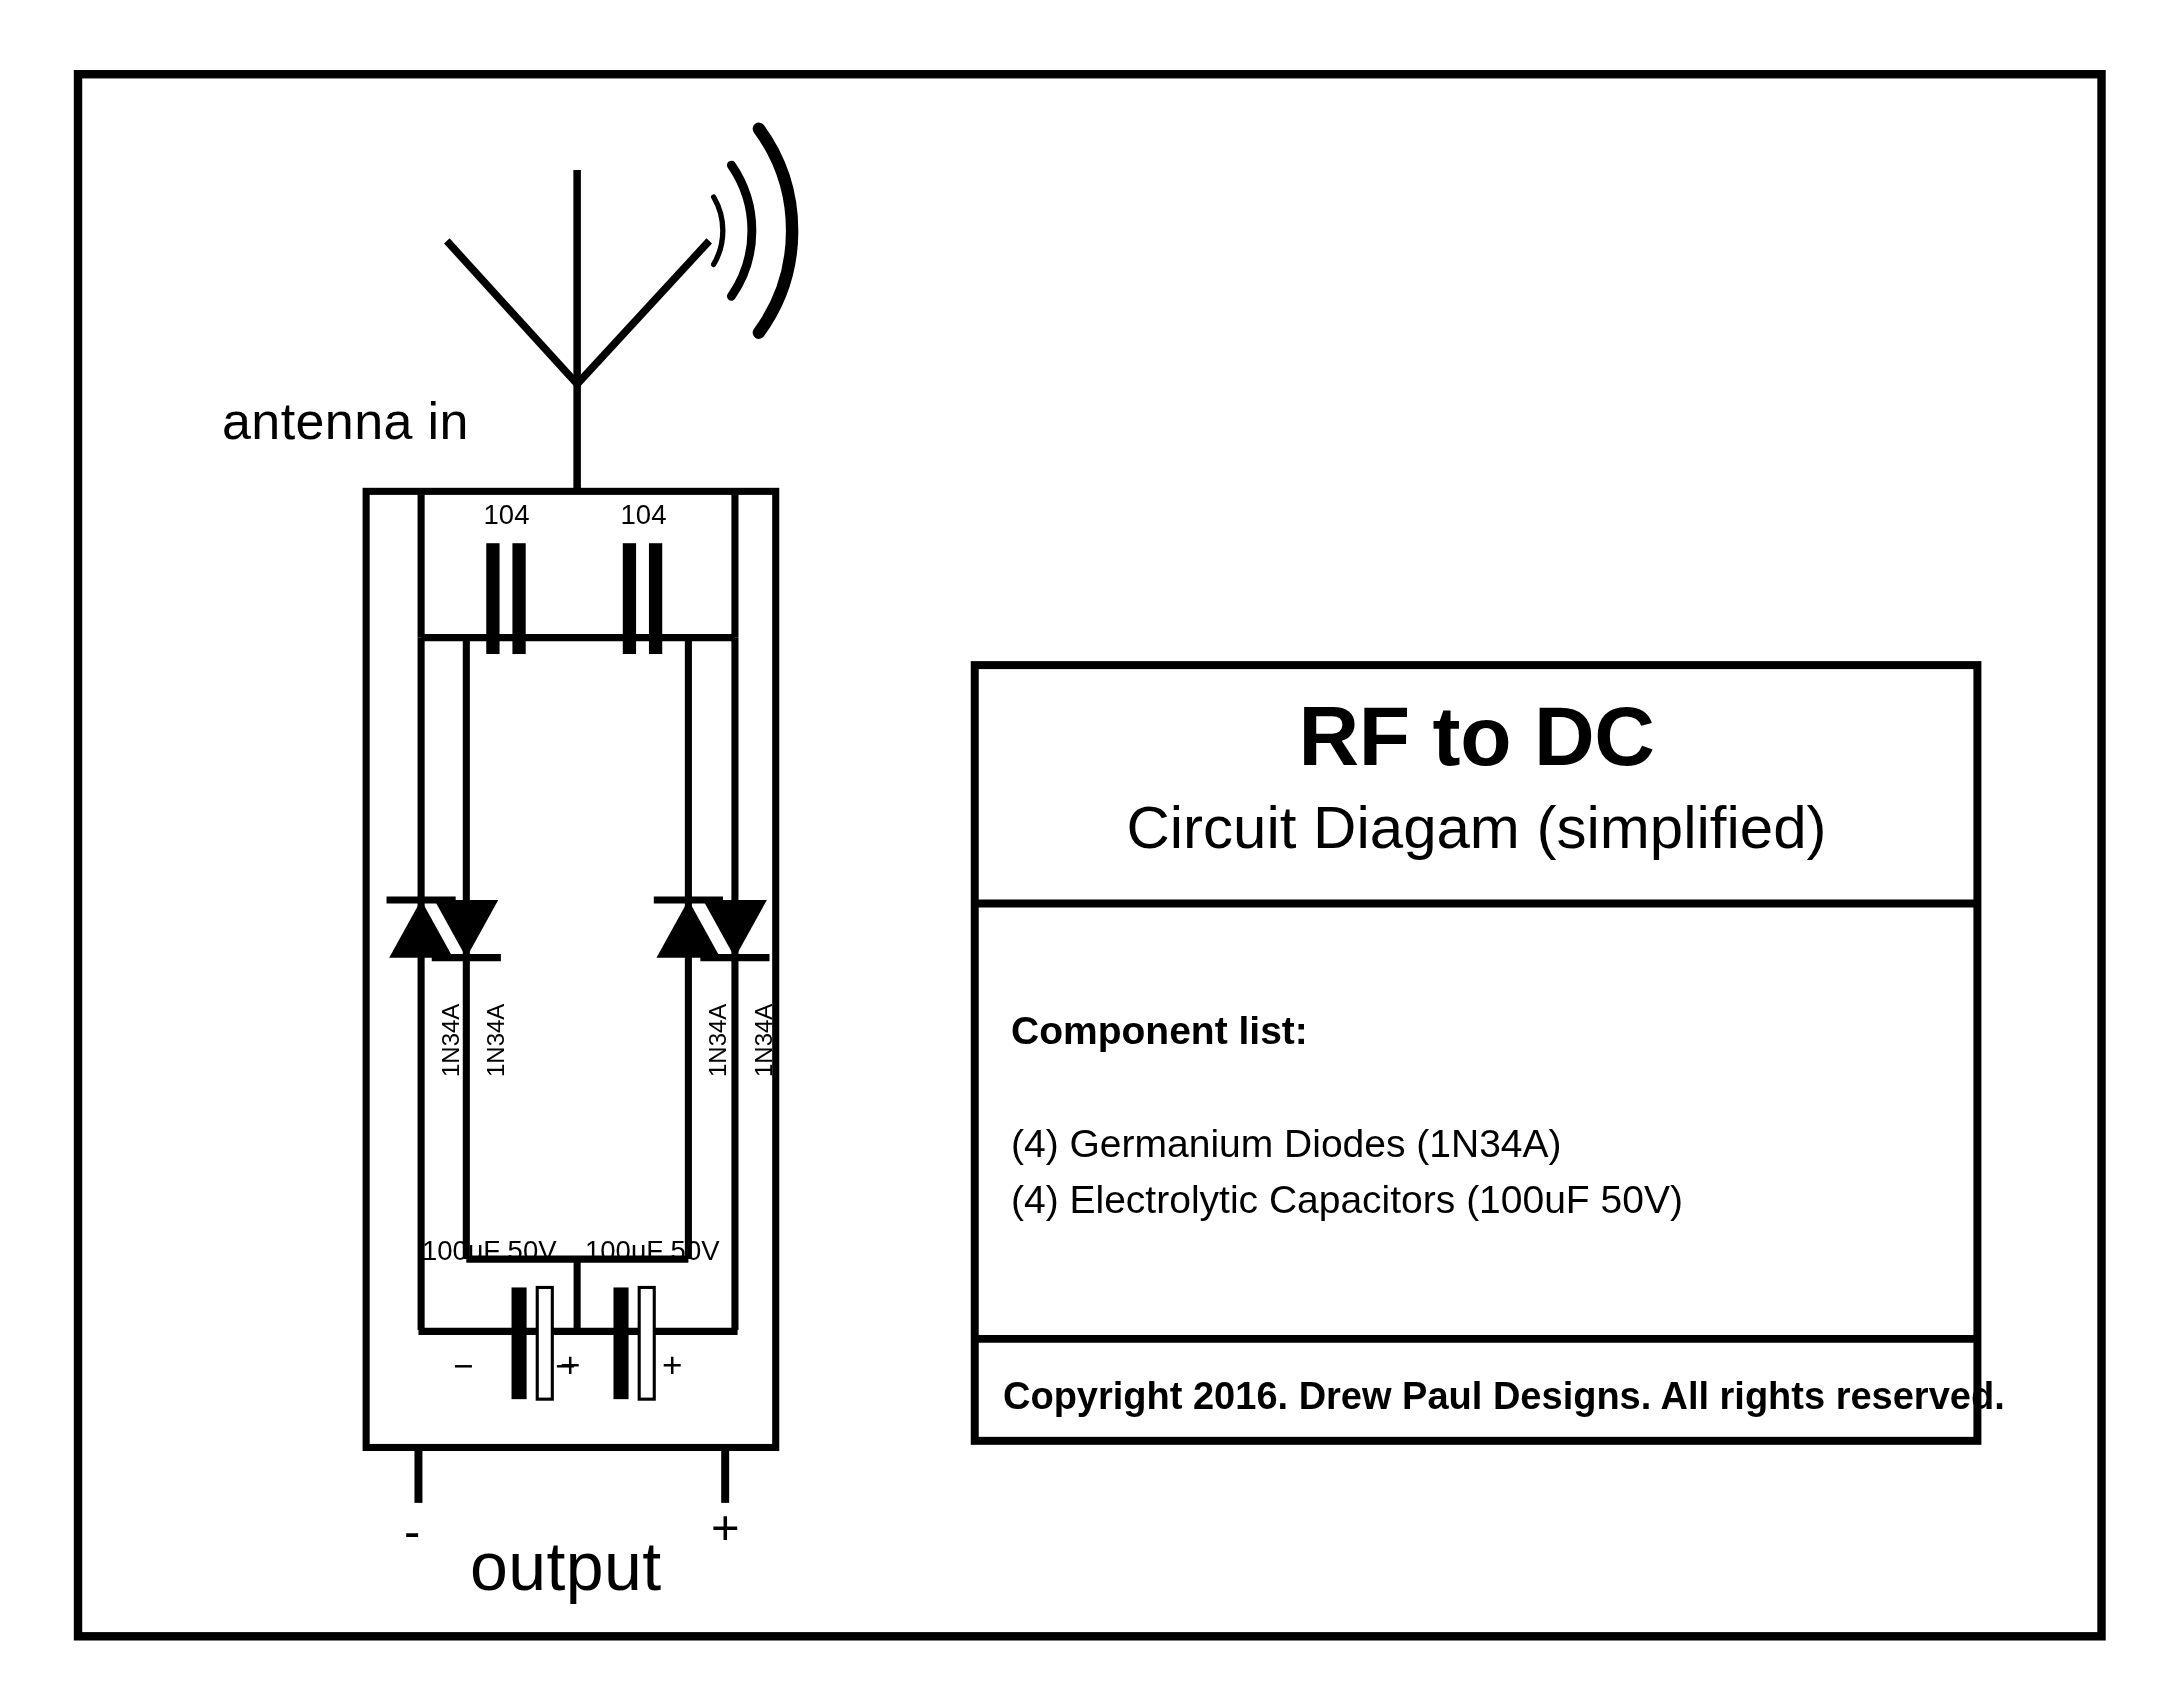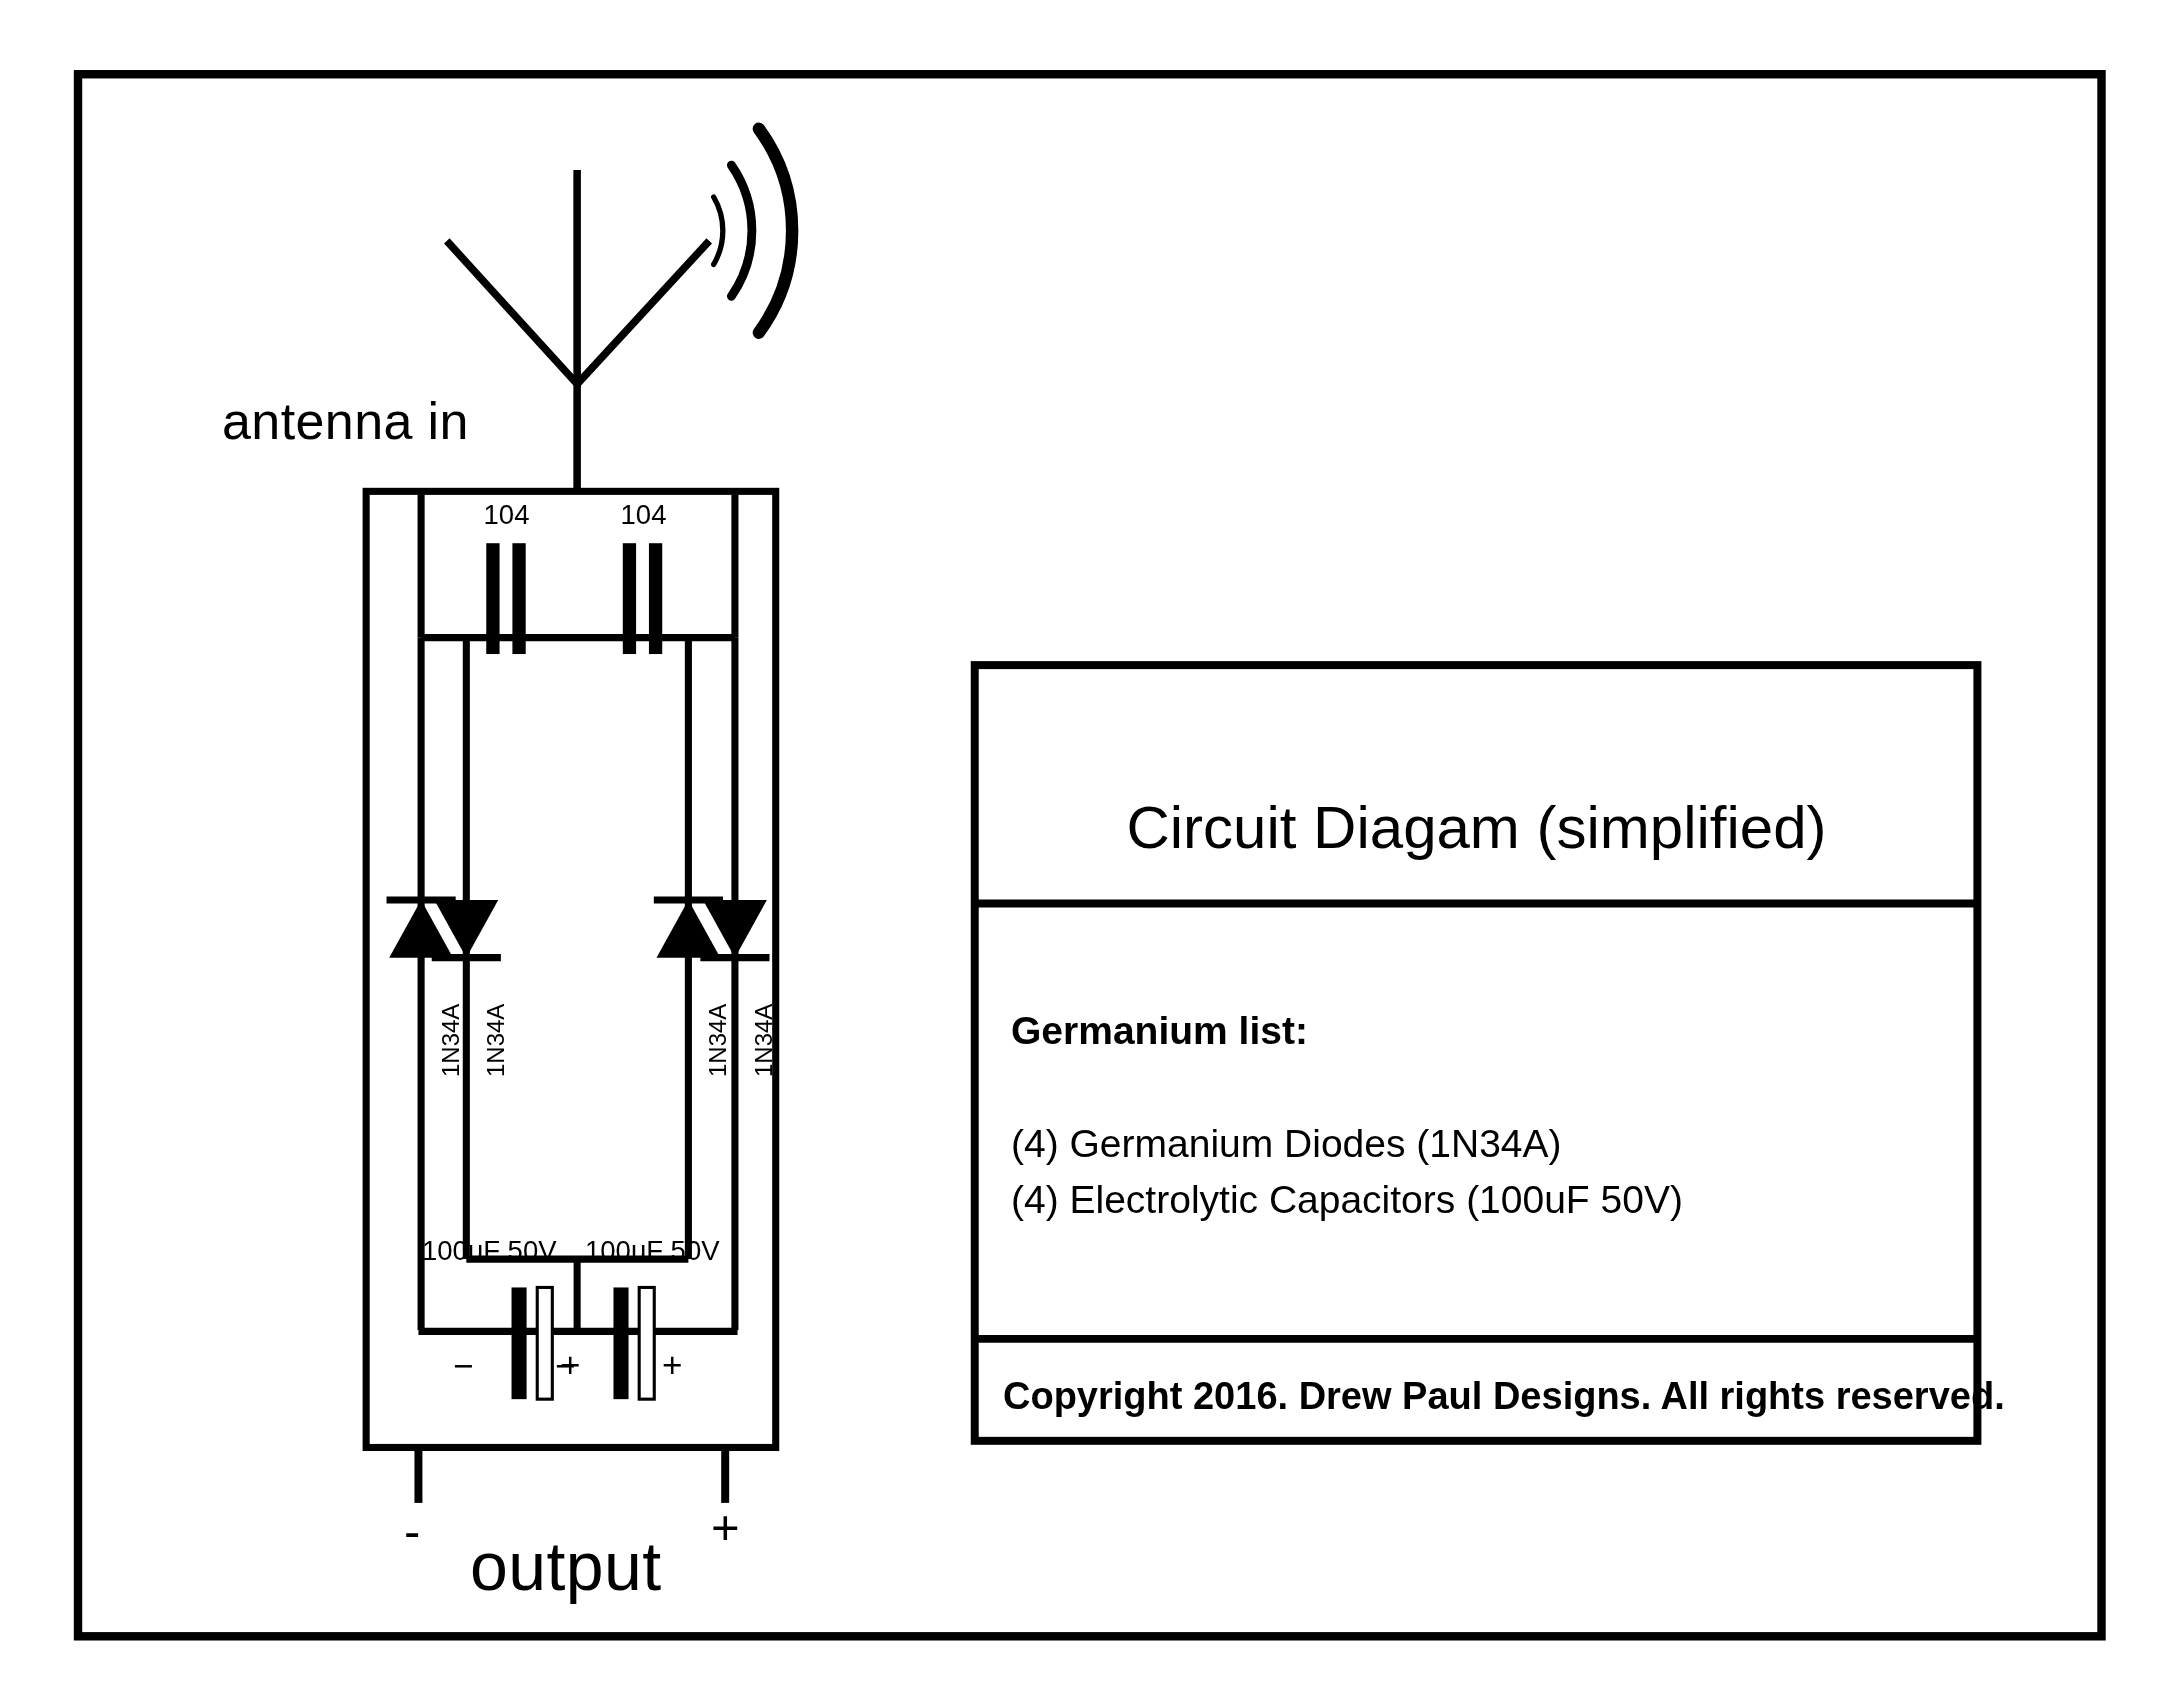--- a/index.html
+++ b/index.html
@@ -185,22 +185,23 @@
   <div class="txt label-capsign" style="left:453px; top:1348px;">−</div>
   <div class="txt label-capsign" style="left:560px; top:1347px;">+</div>
 
   <div class="txt label-capsign" style="left:555px; top:1348px;">−</div>
   <div class="txt label-capsign" style="left:662px; top:1347px;">+</div>
 
   <div class="txt label-sign" style="left:404px; top:1507px;">-</div>
   <div class="txt label-sign" style="left:711px; top:1503px;">+</div>
   <div class="txt label-output" style="left:470px; top:1532px;">output</div>
 
+  <div class="txt tb-title ctr" style="left:975px; top:694px; width:1003px;">RF to DC</div>
   <div class="txt tb-sub ctr" style="left:975px; top:798px; width:1003px;">Circuit Diagam (simplified)</div>
 
-  <div class="txt tb-head" style="left:1011px; top:1011px;">Germanium list:</div>
+  <div class="txt tb-head" style="left:1011px; top:1011px;">Component list:</div>
   <div class="txt tb-item" style="left:1011px; top:1124px;">(4) Germanium Diodes (1N34A)</div>
   <div class="txt tb-item" style="left:1011px; top:1180px;">(4) Electrolytic Capacitors (100uF 50V)</div>
 
   <div class="txt tb-copy" style="left:1003px; top:1377px;">Copyright 2016. Drew Paul Designs. All rights reserved.</div>
 
 </div>
 
 
 </body></html>

